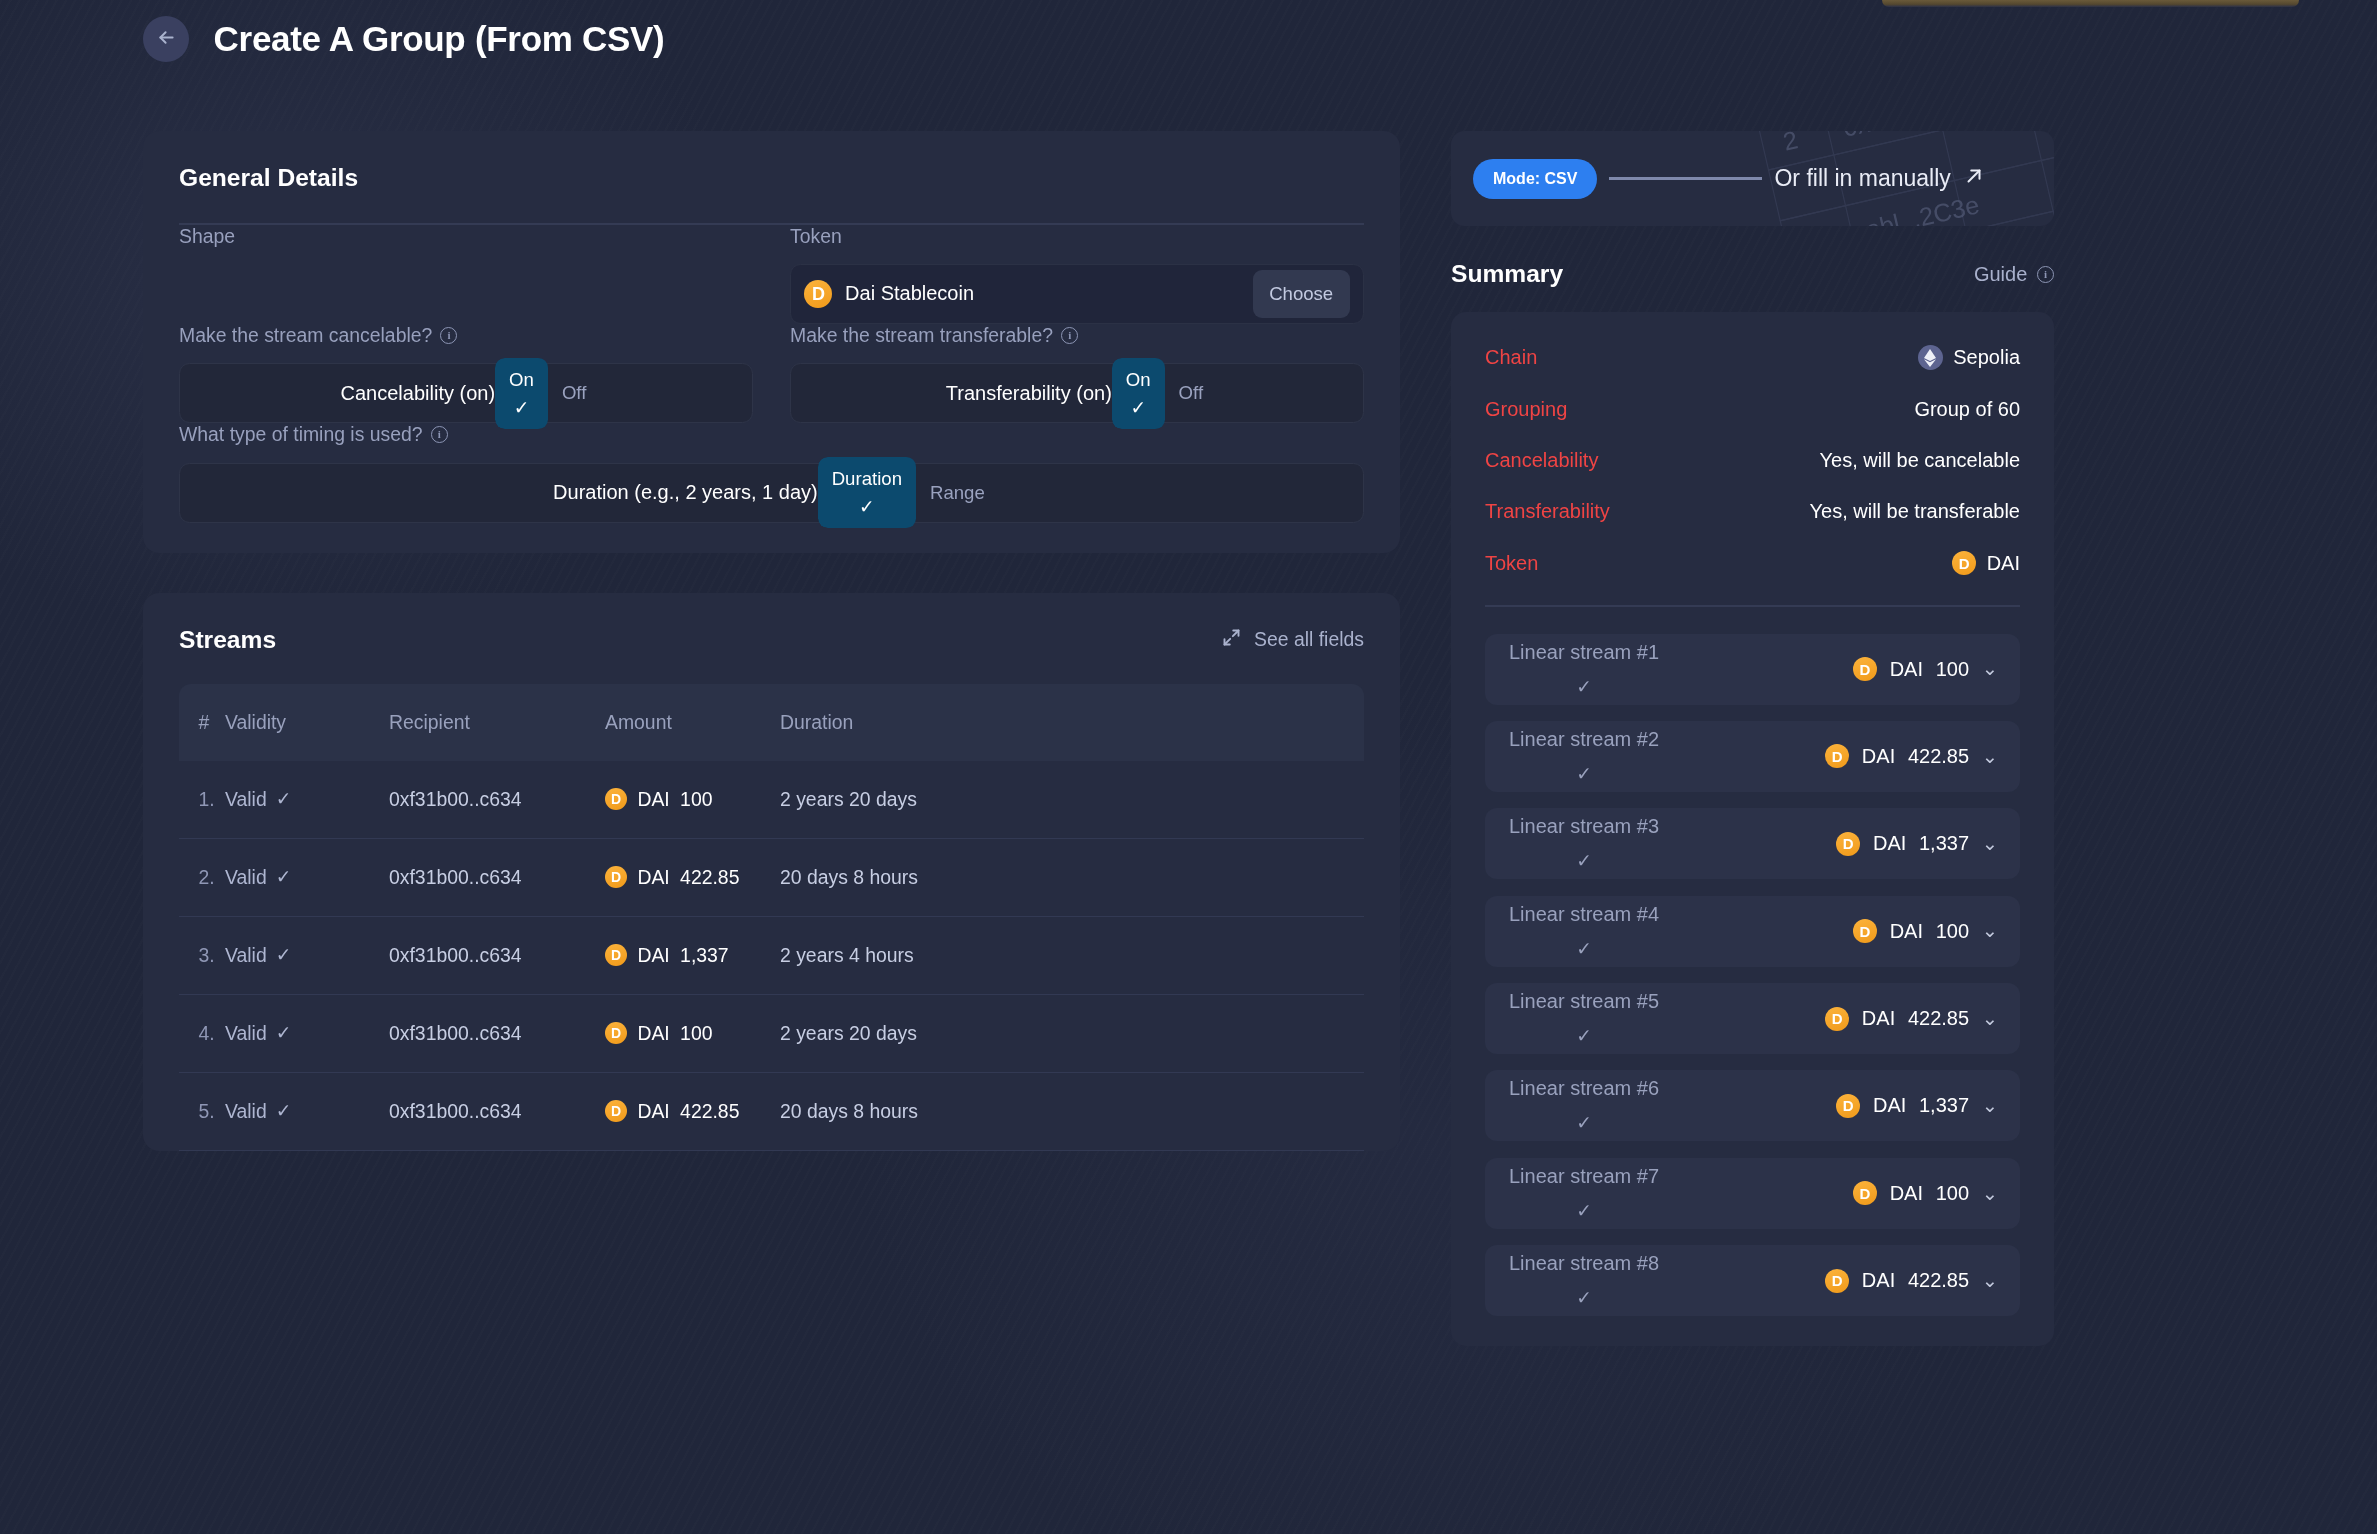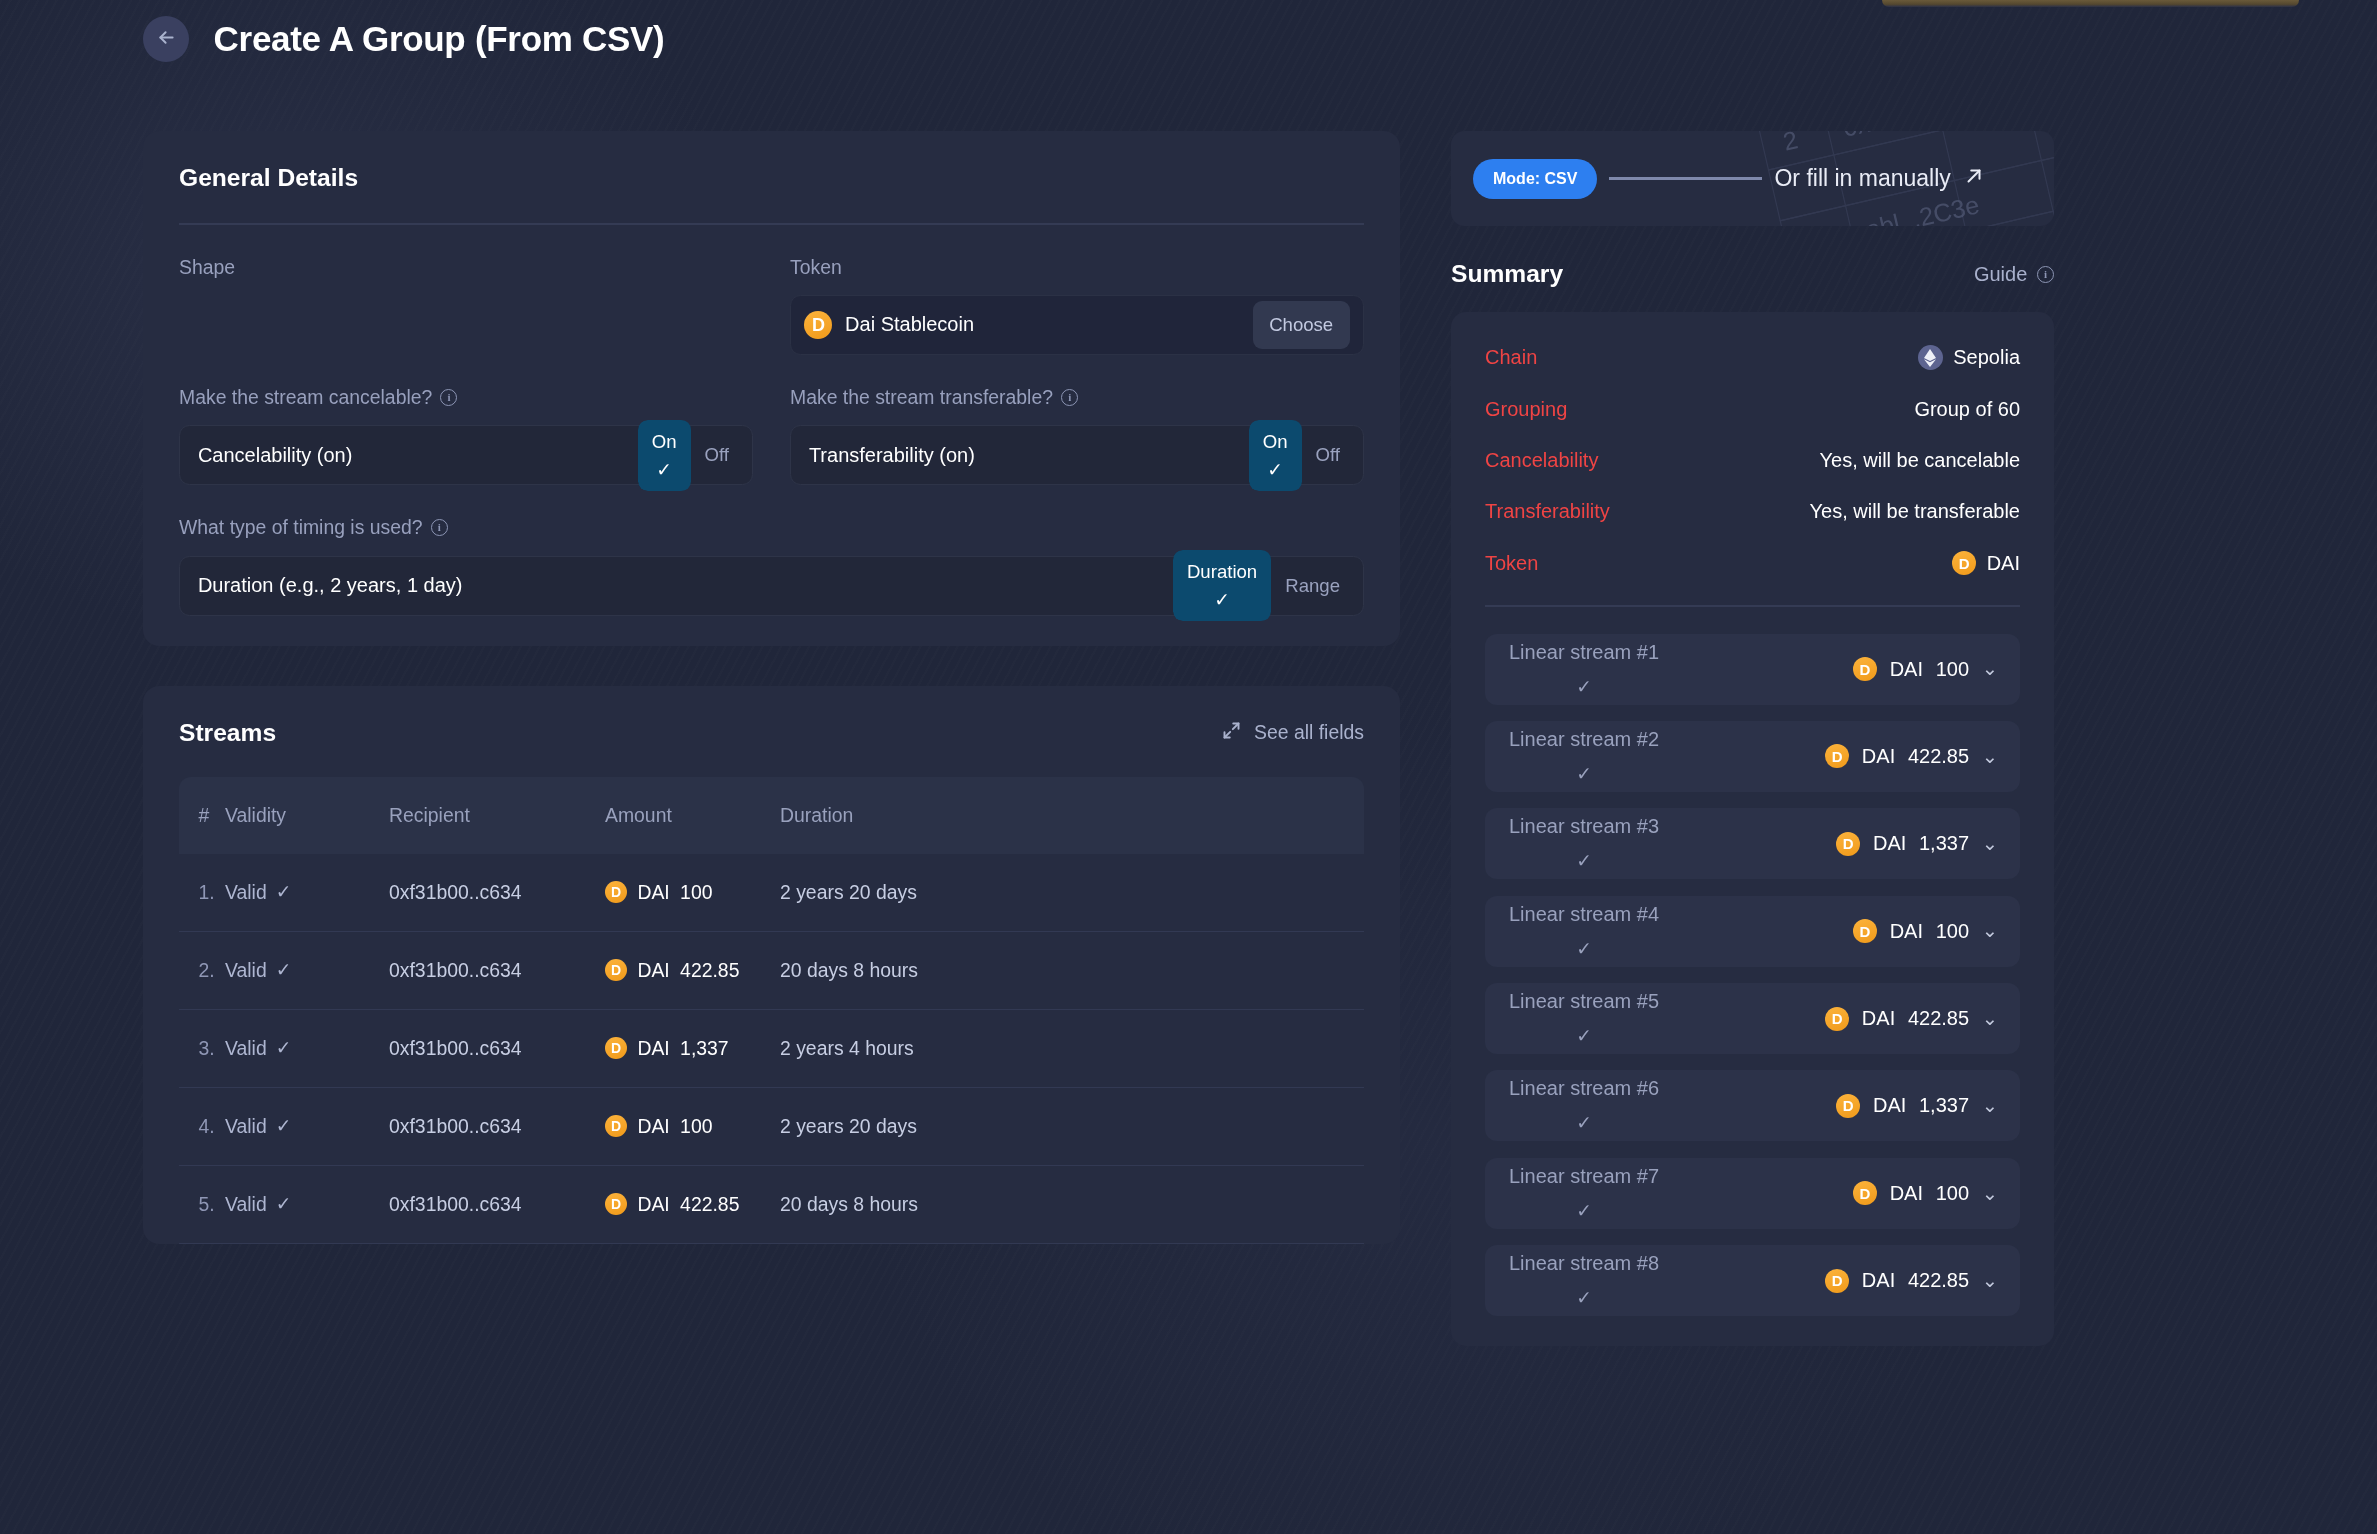--- a/index.html
+++ b/index.html
@@ -77,21 +77,21 @@
   }
   .card-head h2 { font-size: 24.6px; font-weight: 700; color: #ffffff; }
   .card-rule {
     margin: 31px 36px 0 36px;
     height: 1.5px;
     background: #343b54;
   }
 
   .form-body { padding: 0 36px; }
 
-  .row2 { display: flex; gap: 37px; margin-top: 31px; }
+  .row2 { display: flex; gap: 37px; }
   .col { flex: 1; min-width: 0; }
 
   .field-label {
     font-size: 19.4px;
     color: #98a0bd;
     display: flex; align-items: center; gap: 8.2px;
     margin-bottom: 16.4px;
   }
 
   .info-ico {
@@ -142,21 +142,21 @@
     margin-left: auto;
     background: #323950;
     border-radius: 9px;
     padding: 12.7px 16.4px;
     font-size: 18.6px;
     color: #c2c9e0;
     cursor: pointer;
   }
 
   
-  .toggle-row { justify-content: space-between; padding-right: 9px; }
+  .toggle-row { justify-content: center; padding-right: 9px; }
   .toggle-name { font-size: 20px; color: #ffffff; padding-left: 4.5px; }
   .seg {
     display: flex; align-items: center; gap: 0;
     border-radius: 9.7px; overflow: hidden;
   }
   .seg-opt {
     font-size: 18.6px;
     padding: 11px 14px;
     color: #9aa2bf;
     display: flex; align-items: center; gap: 8.2px;

